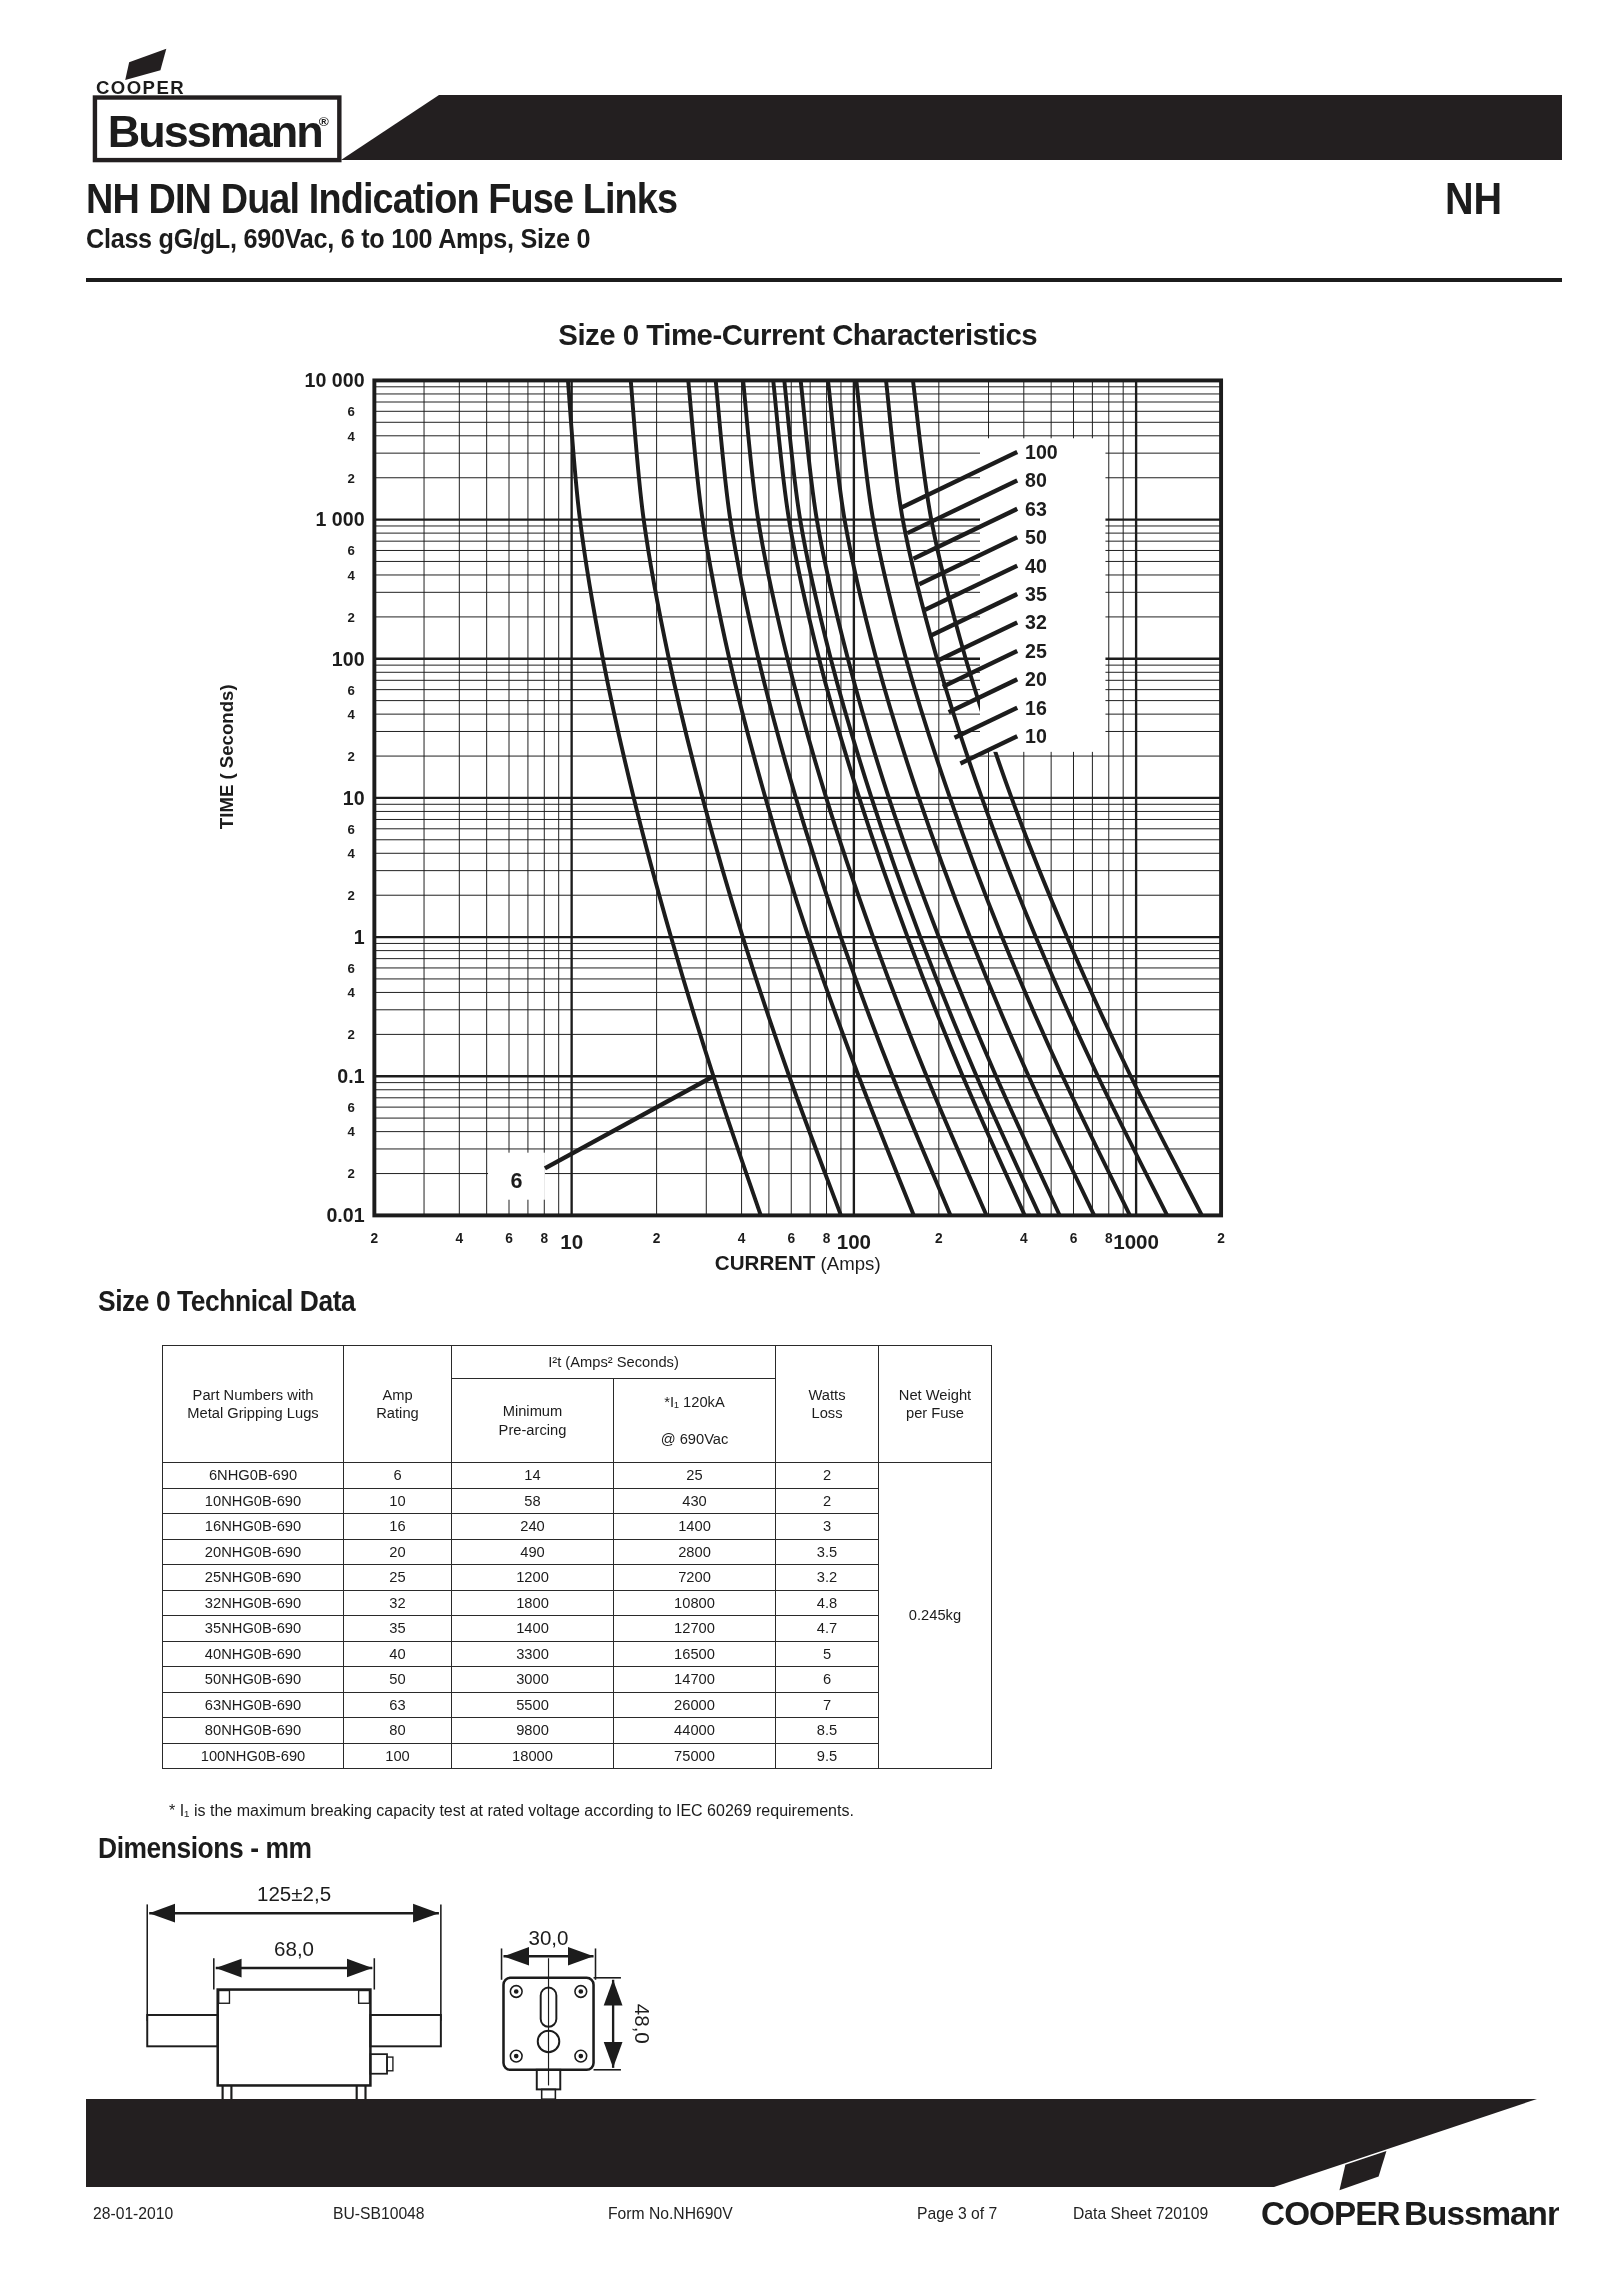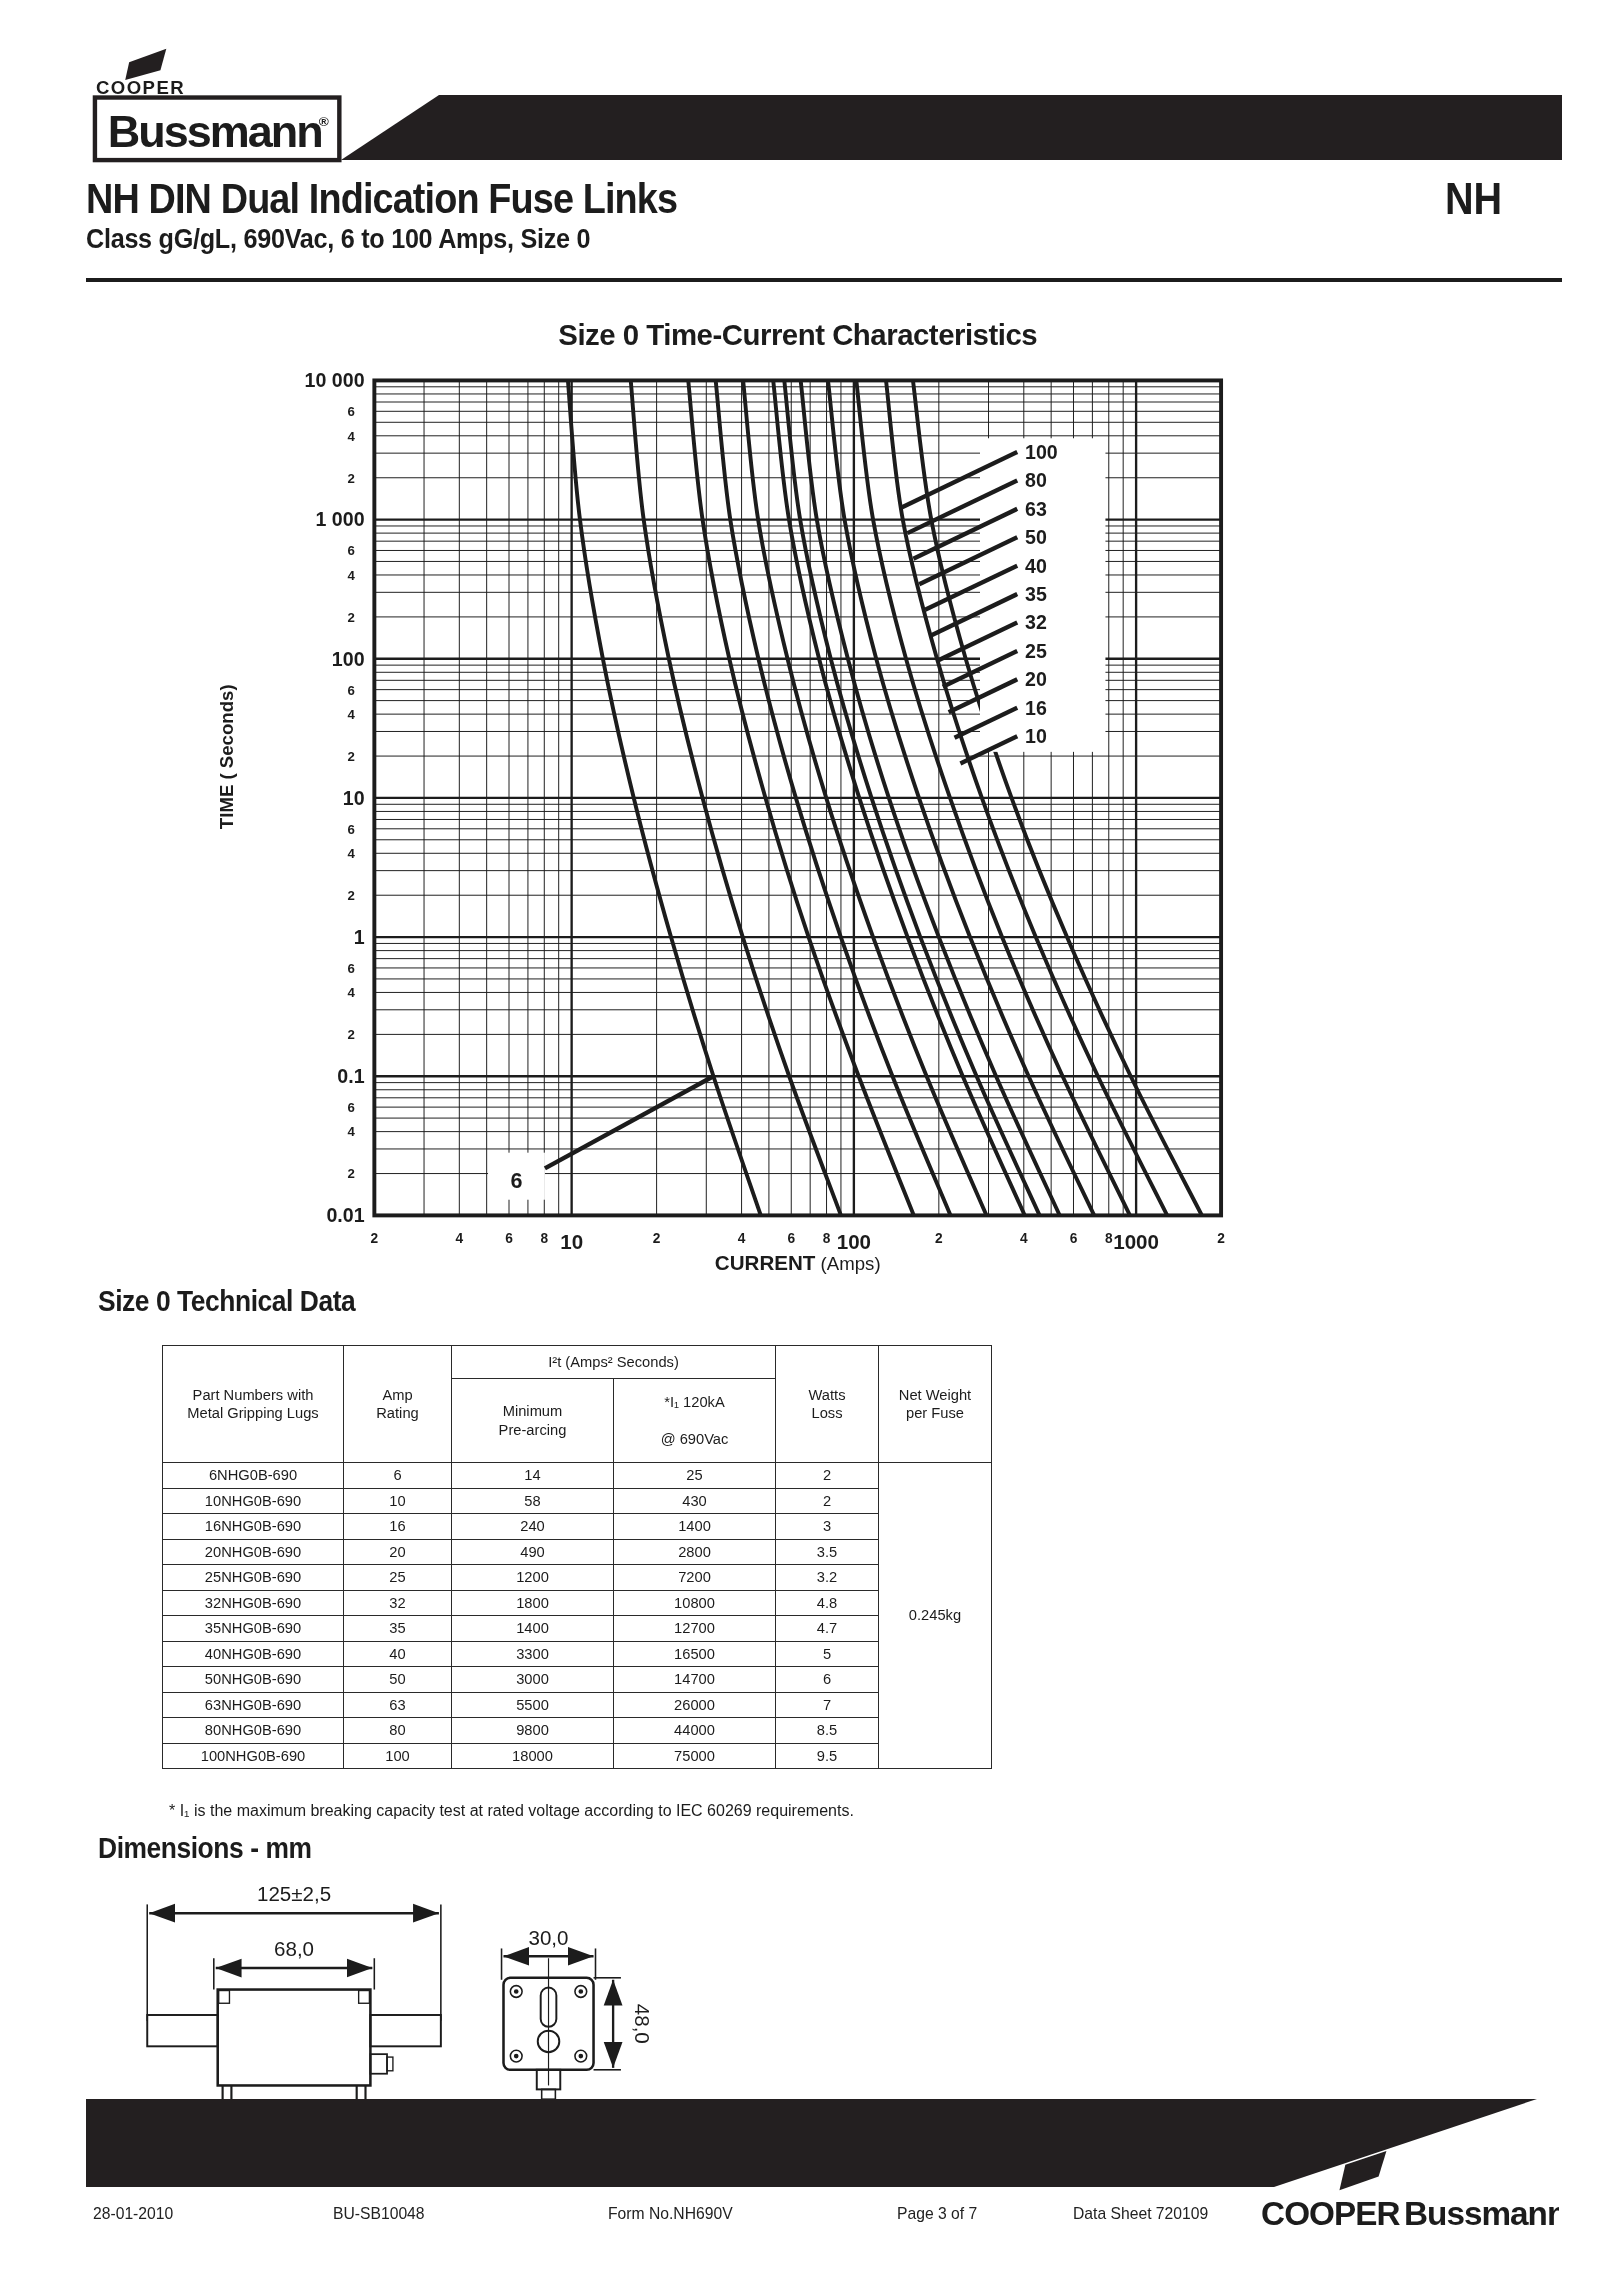--- a/index.html
+++ b/index.html
@@ -432,15 +432,15 @@
 
 <svg class="abs" style="left:1255px;top:2151px;" width="304" height="93" viewBox="0 0 310 95">
   <polygon points="92,14 134,0 126,26 86,40" fill="#231f20"></polygon>
   <text x="6" y="76" font-size="34" font-weight="900" letter-spacing="-1">COOPER</text>
   <text x="152" y="76" font-size="34" font-weight="800" letter-spacing="-1">Bussmann</text>
 </svg>
 
 <span class="abs footer-text" style="left:93px;top:2205px;">28-01-2010</span>
 <span class="abs footer-text" style="left:333px;top:2205px;">BU-SB10048</span>
 <span class="abs footer-text" style="left:608px;top:2205px;">Form No.NH690V</span>
-<span class="abs footer-text" style="left:897px;top:2205px;">Page 3 of 7</span>
+<span class="abs footer-text" style="left:917px;top:2205px;">Page 3 of 7</span>
 <span class="abs footer-text" style="left:1073px;top:2205px;">Data Sheet 720109</span>
 
 
 </body></html>

